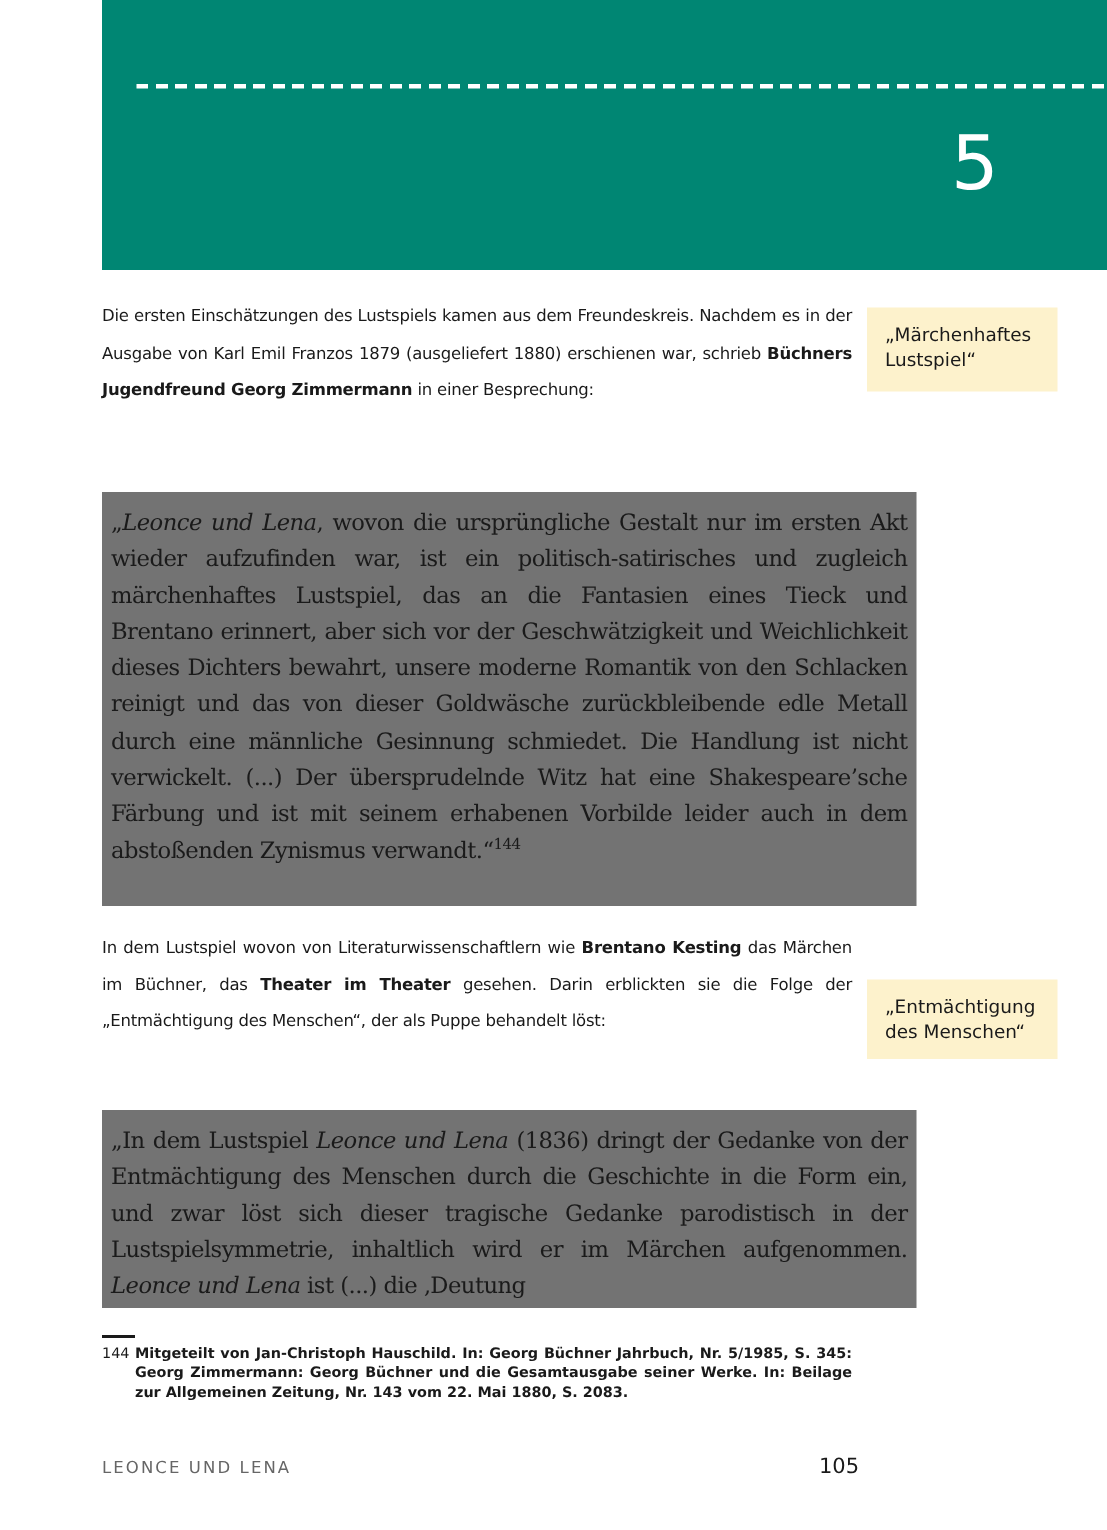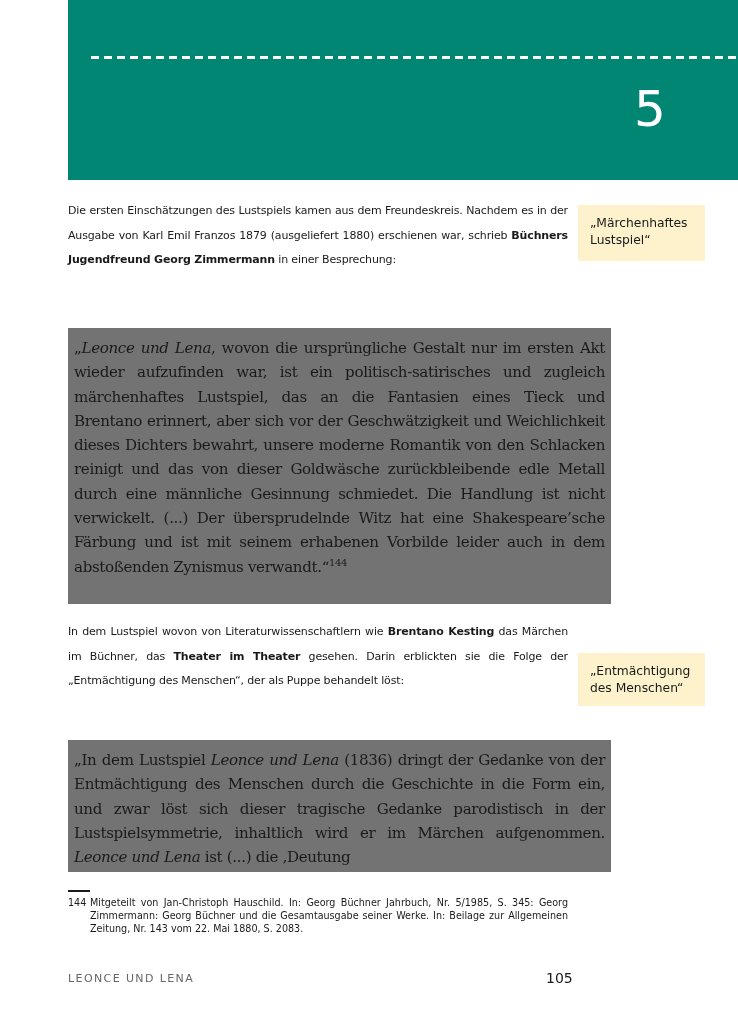--- a/index.html
+++ b/index.html
@@ -44,21 +44,21 @@
     }
     .footnote-rule {
       position: absolute; left: 68px; top: 890px; width: 22px; height: 2px; background: #1a1a1a;
     }
     .footnote {
       position: absolute; left: 68px; top: 896px; width: 500px;
       font-family: "DejaVu Sans", sans-serif; font-size: 9.6px; line-height: 13.2px; color: #1a1a1a;
       display: flex;
     }
     .footnote .fn-num { width: 22px; flex: none; }
-    .footnote .fn-text { flex: 1; text-align: justify; }
+    .footnote .fn-text { flex: 1; text-align: justify; font-weight: bold; }
     .running-footer {
       position: absolute; left: 68px; top: 972px;
       font-family: "DejaVu Sans", sans-serif; font-size: 11px; letter-spacing: 1.4px; color: #666666;
     }
     .page-number {
       position: absolute; left: 546px; top: 970px;
       font-family: "DejaVu Sans", sans-serif; font-size: 14px; color: #1a1a1a;
     }
   </style>
 </head>

